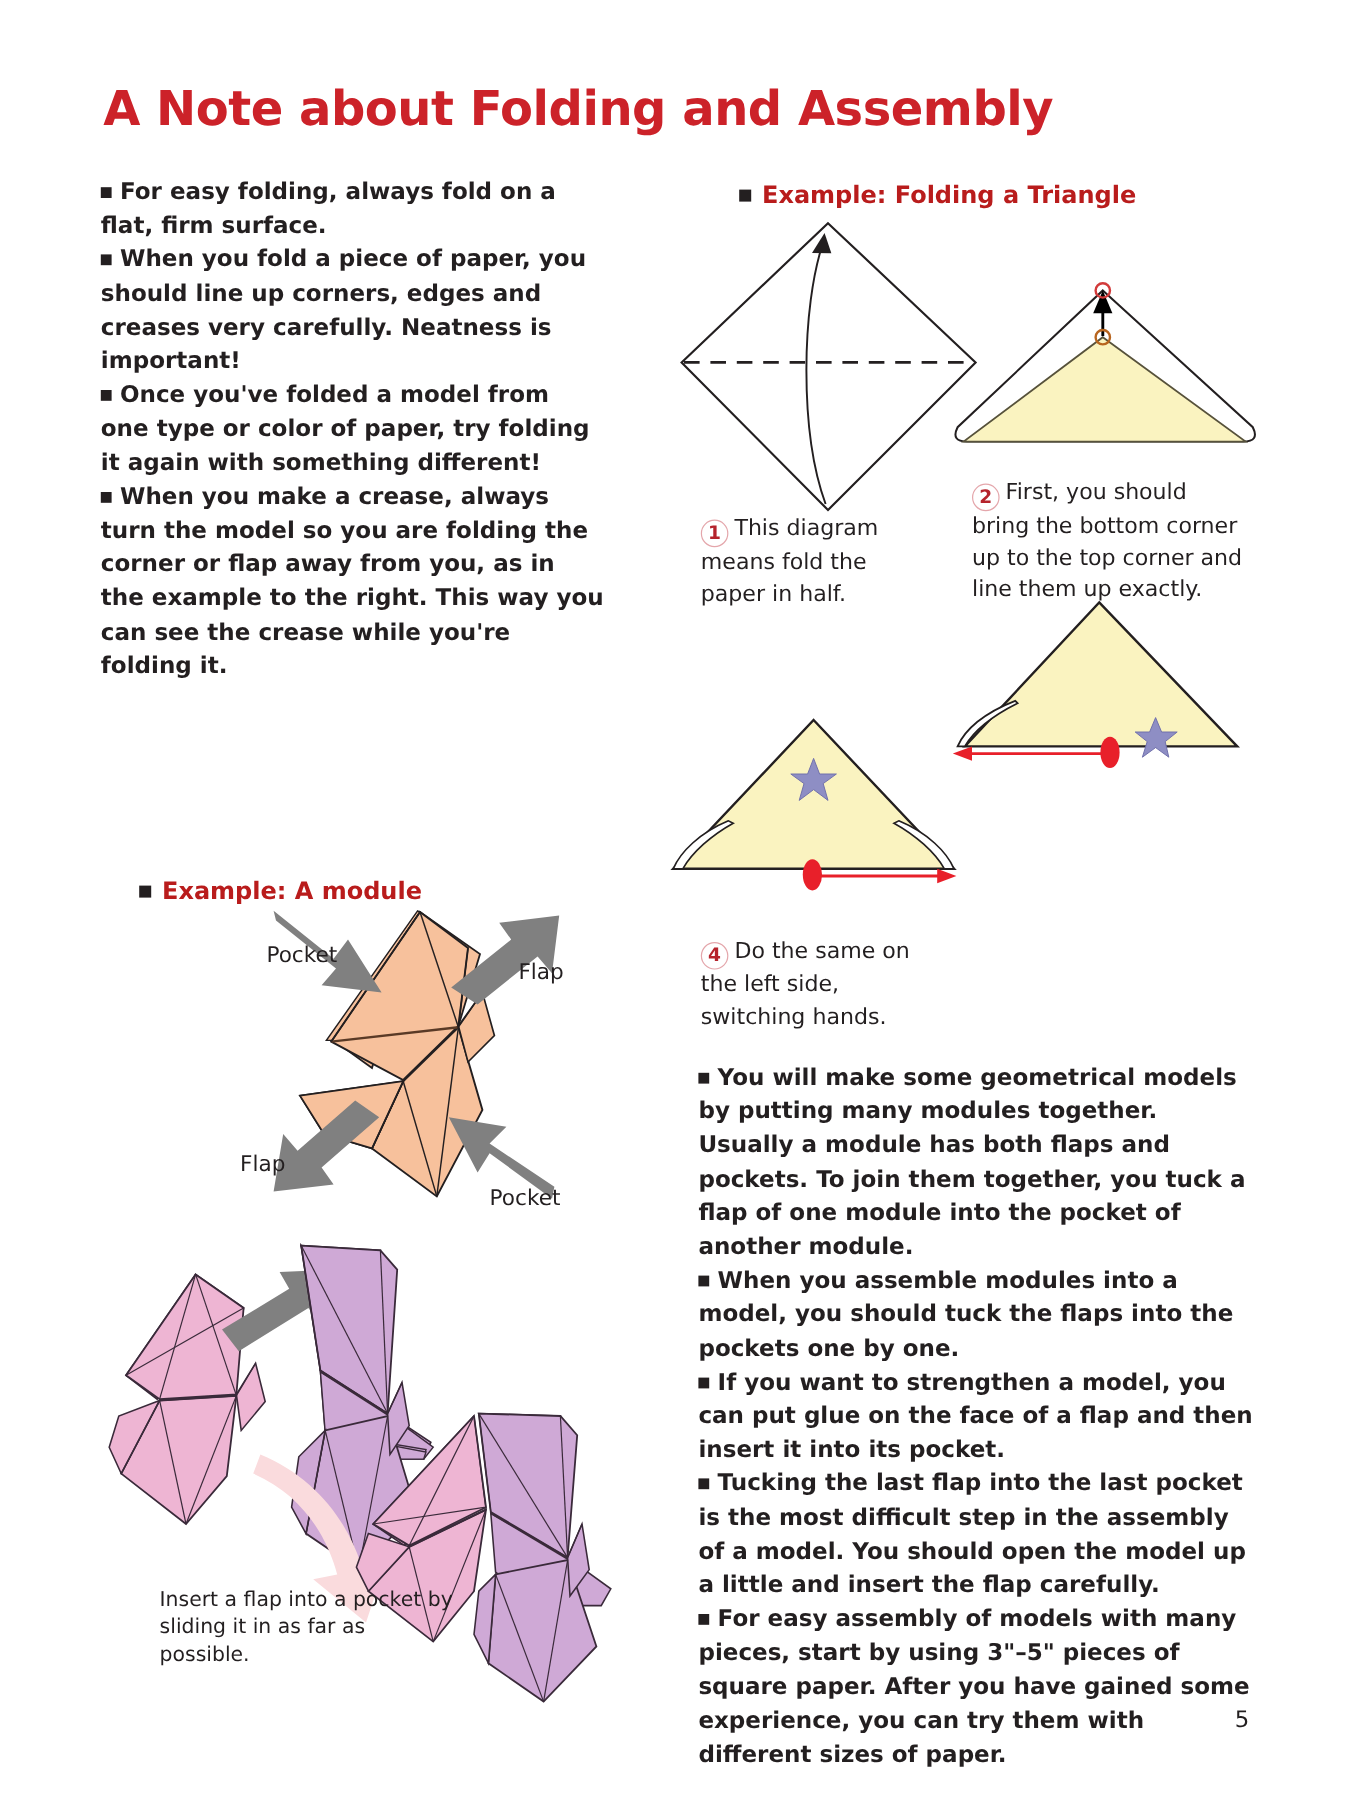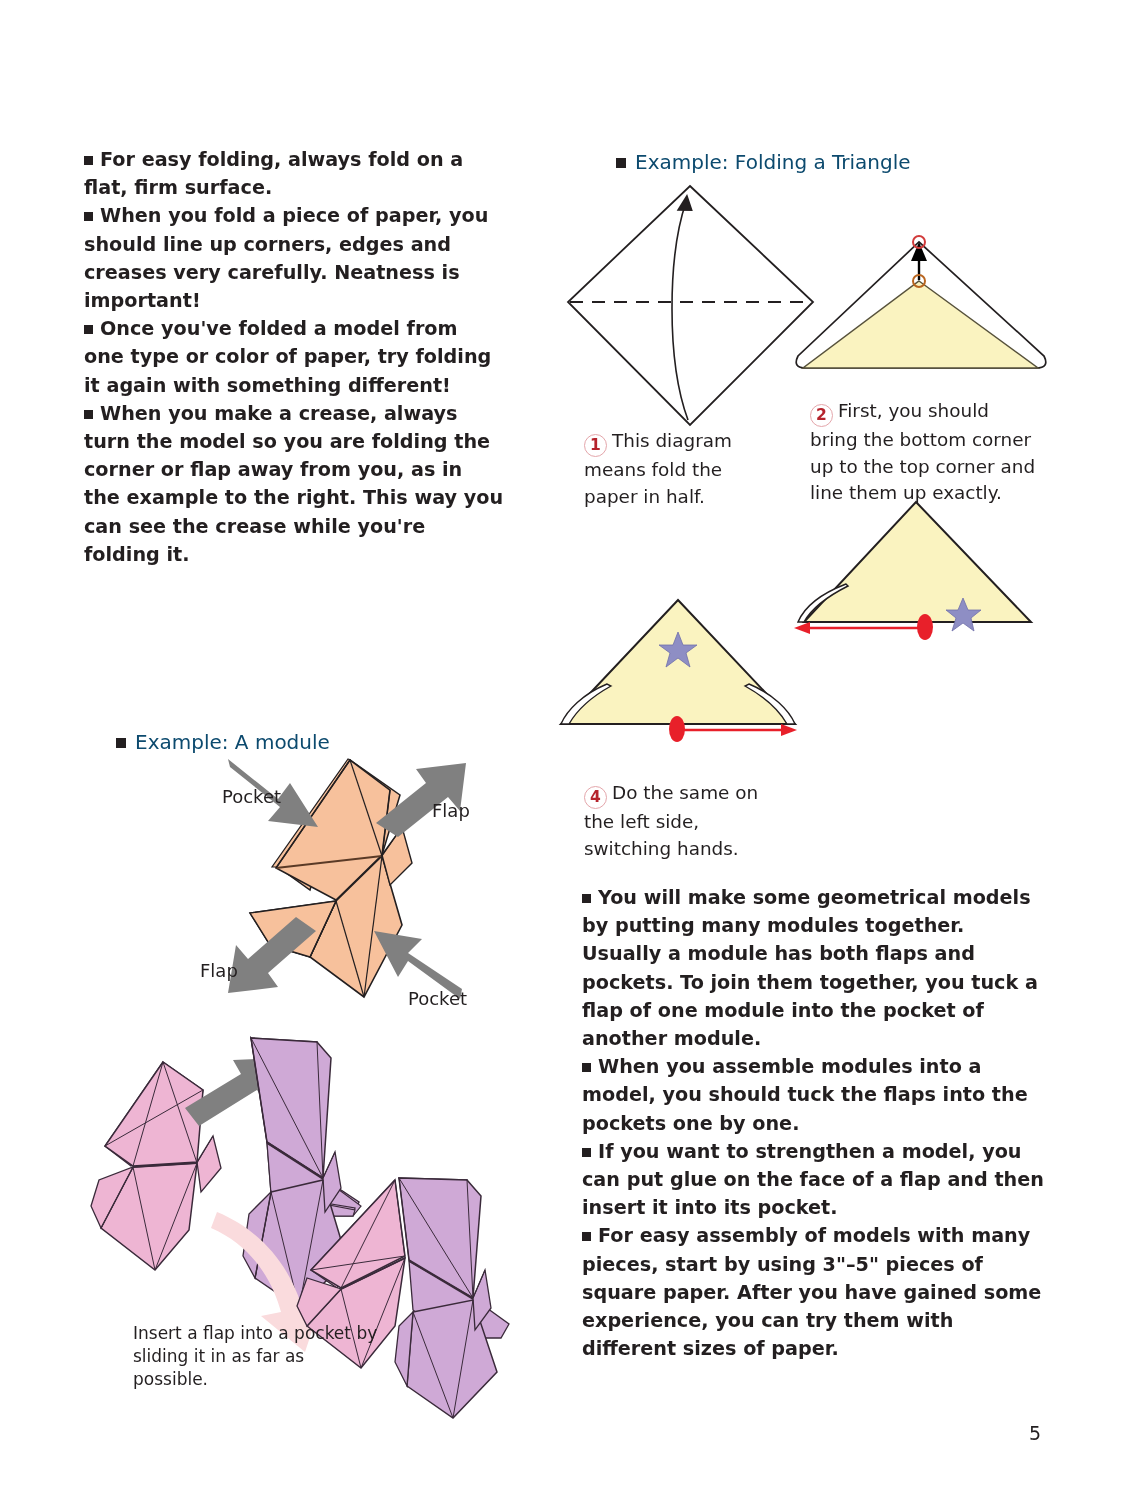--- a/index.html
+++ b/index.html
@@ -53,22 +53,22 @@
     height: 9px;
     background: #231f20;
     margin-right: 7px;
     vertical-align: 1px;
   }
 
   .subhead {
     position: absolute;
     font-family: "DejaVu Sans", sans-serif;
     font-size: 20px;
-    font-weight: normal;
-    color: #0c4a6e;
+    font-weight: bold;
+    color: #b91c1c;
     white-space: nowrap;
     padding-left: 28px;
   }
   .subhead .sq {
     display: inline-block;
     width: 10px;
     height: 10px;
     background: #231f20;
     margin-right: 9px;
     vertical-align: 1px;
@@ -124,20 +124,21 @@
     font-family: "DejaVu Sans", sans-serif;
     font-size: 19px;
     color: #231f20;
   }
 </style>
 </head>
 <body>
 
 <div class="page">
 
+  <div class="page-title">A Note about Folding and Assembly</div>
 
   <div class="textcol" style="left:84px; top:146px; width:420px;">
     <p class="bullet-para"><span class="sq"></span><span>For easy folding, always fold on a flat, firm surface.</span></p>
     <p class="bullet-para"><span class="sq"></span><span>When you fold a piece of paper, you should line up corners, edges and creases very carefully. Neatness is important!</span></p>
     <p class="bullet-para"><span class="sq"></span><span>Once you've folded a model from one type or color of paper, try folding it again with something different!</span></p>
     <p class="bullet-para"><span class="sq"></span><span>When you make a crease, always turn the model so you are folding the corner or flap away from you, as in the example to the right. This way you can see the crease while you're folding it.</span></p>
   </div>
 
   <div class="subhead" style="left:588px; top:150px;">
     <span class="sq"></span><span>Example: Folding a Triangle</span>
@@ -342,18 +343,19 @@
       </g>
     </svg>
   </div>
 
   <div class="caption-sm" style="left:121px; top:1322px; width:250px;margin-left:12px;">Insert a flap into a pocket by sliding it in as far as possible.</div>
 
   <div class="textcol" style="left:582px; top:884px; width:462px;">
     <p class="bullet-para"><span class="sq"></span><span>You will make some geometrical models by putting many modules together. Usually a module has both flaps and pockets. To join them together, you tuck a flap of one module into the pocket of another module.</span></p>
     <p class="bullet-para"><span class="sq"></span><span>When you assemble modules into a model, you should tuck the flaps into the pockets one by one.</span></p>
     <p class="bullet-para"><span class="sq"></span><span>If you want to strengthen a model, you can put glue on the face of a flap and then insert it into its pocket.</span></p>
+    <p class="bullet-para"><span class="sq"></span><span>Tucking the last flap into the last pocket is the most difficult step in the assembly of a model. You should open the model up a little and insert the flap carefully.</span></p>
     <p class="bullet-para"><span class="sq"></span><span>For easy assembly of models with many pieces, start by using 3"–5" pieces of square paper. After you have gained some experience, you can try them with different sizes of paper.</span></p>
   </div>
 
   <div class="page-number">5</div>
 
 </div>
 
 </body></html>

